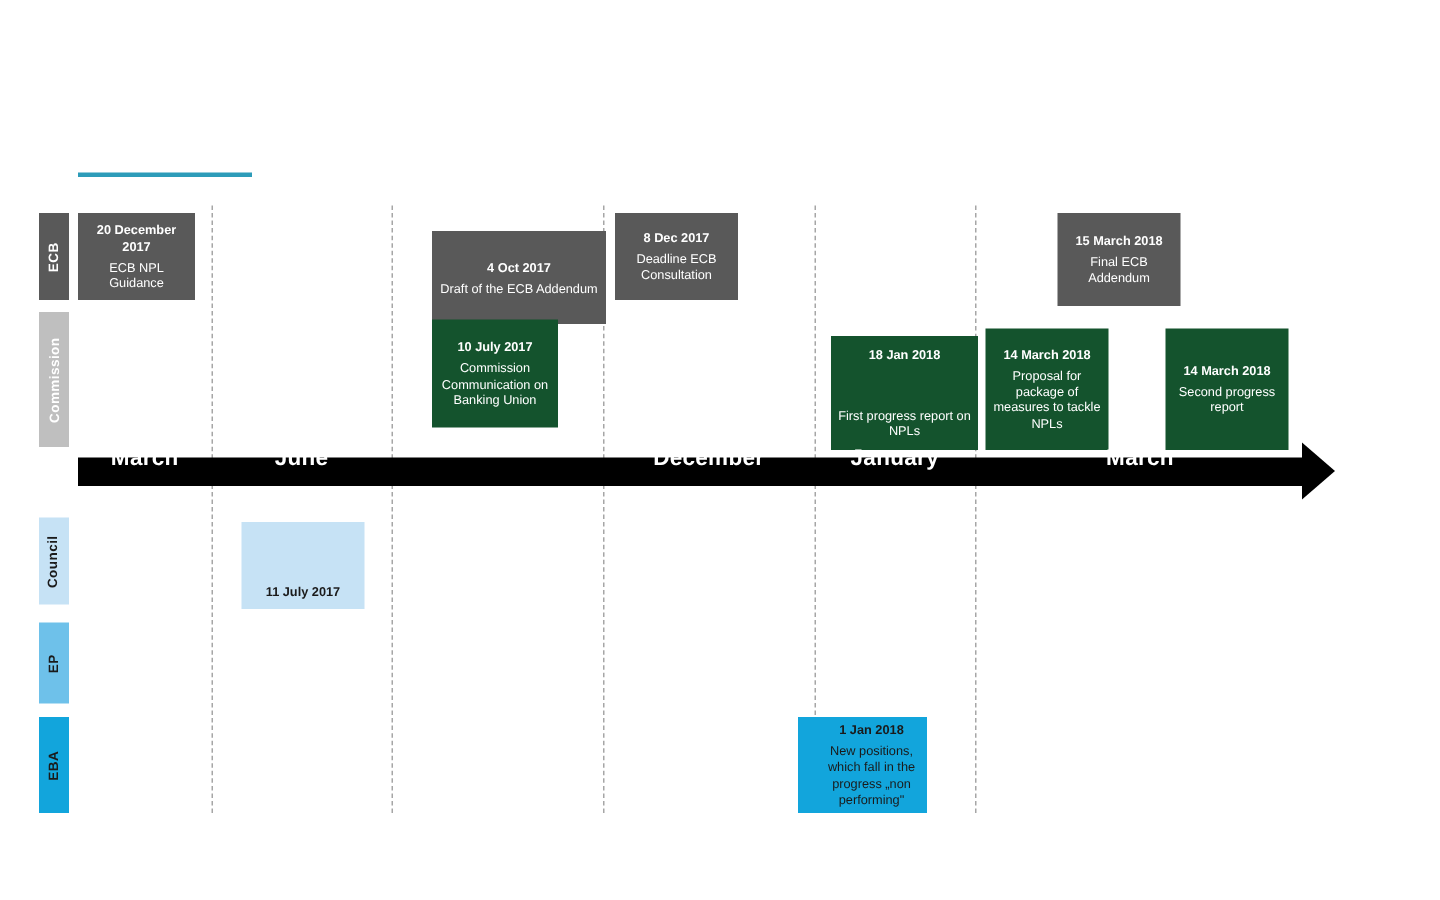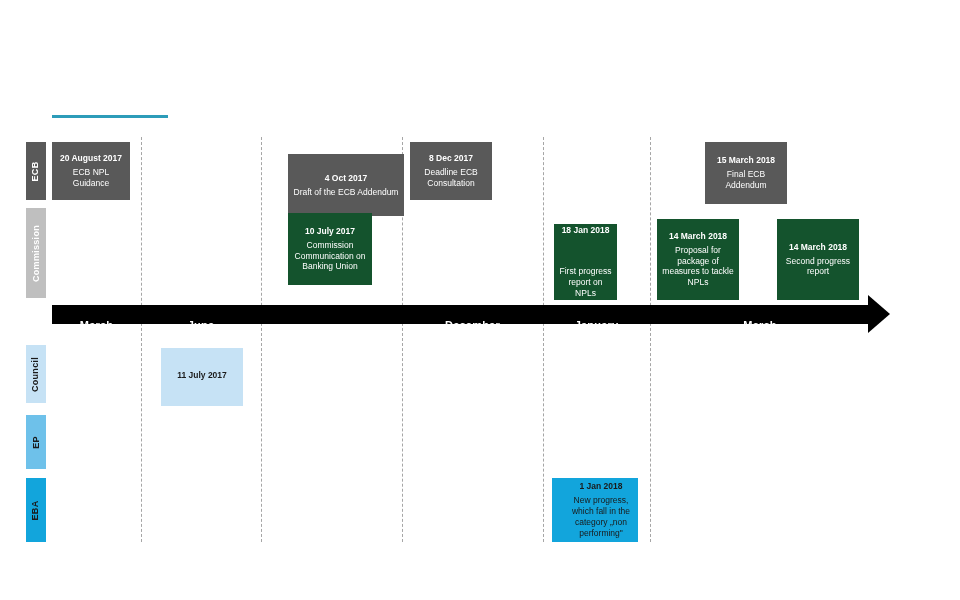--- a/index.html
+++ b/index.html
@@ -72,24 +72,24 @@
   .axis-arrow {
     position: absolute;
     top: 295px;
     width: 0; height: 0;
     border-top: 19px solid transparent;
     border-bottom: 19px solid transparent;
     border-left: 22px solid #000000;
   }
   .axis-tick {
     position: absolute;
-    top: 315px;
+    top: 296px;
     height: 19px;
     color: #ffffff;
-    font-size: 11px;
+    font-size: 15px;
     font-weight: bold;
     display: flex;
     align-items: center;
     justify-content: center;
     text-align: center;
     letter-spacing: .2px;
   }
 
   
   .card {
@@ -140,21 +140,21 @@
     <span>Council</span>
   </div>
   <div class="lane-label lane-ep" style="left:26px; top:415px; height:54px;">
     <span>EP</span>
   </div>
   <div class="lane-label lane-eba" style="left:26px; top:478px; height:64px;">
     <span>EBA</span>
   </div>
 
   <div class="card card-dark" style="left:52px; top:142px; width:78px; height:58px;">
-    <div class="card-date">20 August 2017</div>
+    <div class="card-date">20 December 2017</div>
     <div class="card-text">ECB NPL Guidance</div>
   </div>
 
   <div class="card card-dark" style="left:288px; top:142px; width:116px; height:62px;margin-top:12px;">
     <div class="card-date">4 Oct 2017</div>
     <div class="card-text">Draft of the ECB Addendum</div>
   </div>
 
   <div class="card card-dark" style="left:410px; top:142px; width:82px; height:58px;">
     <div class="card-date">8 Dec 2017</div>
@@ -164,21 +164,21 @@
   <div class="card card-dark" style="left:657px; top:142px; width:82px; height:62px;margin-left:48px;">
     <div class="card-date">15 March 2018</div>
     <div class="card-text">Final ECB Addendum</div>
   </div>
 
   <div class="card card-gray" style="left:288px; top:213px; width:84px; height:72px;">
     <div class="card-date">10 July 2017</div>
     <div class="card-text">Commission Communication on Banking Union</div>
   </div>
 
-  <div class="card card-gray" style="left:554px; top:224px; width:63px; height:76px;gap:27px;">
+  <div class="card card-gray" style="left:554px; top:224px; width:98px; height:76px;gap:27px;">
     <div class="card-date">18 Jan 2018</div>
     <div class="card-text">First progress report on NPLs</div>
   </div>
 
   <div class="card card-gray" style="left:657px; top:219px; width:82px; height:81px;">
     <div class="card-date">14 March 2018</div>
     <div class="card-text">Proposal for package of measures to tackle NPLs</div>
   </div>
 
   <div class="card card-gray" style="left:777px; top:219px; width:82px; height:81px;">
@@ -201,22 +201,22 @@
   <div class="axis-tick" style="left:402px; width:141px;">
     <span>December</span>
   </div>
   <div class="axis-tick" style="left:543px; width:107px;text-align:center;">
     <span>January</span>
   </div>
   <div class="axis-tick" style="left:650px; width:220px;">
     <span>March</span>
   </div>
 
-  <div class="card card-pale" style="left:161px; top:348px; width:82px; height:58px;">
+  <div class="card card-pale" style="left:161px; top:348px; width:82px; height:58px;justify-content:flex-end;">
     <div class="card-date">11 July 2017</div>
   </div>
 
-  <div class="card card-cyan" style="left:552px; top:478px; width:86px; height:64px;padding-left:16px;">
+  <div class="card card-cyan" style="left:532px; top:478px; width:86px; height:64px;padding-left:16px;">
     <div class="card-date">1 Jan 2018</div>
-    <div class="card-text">New progress, which fall in the category „non performing"</div>
+    <div class="card-text">New positions, which fall in the progress „non performing"</div>
   </div>
 
 </div>
 
 </body></html>

